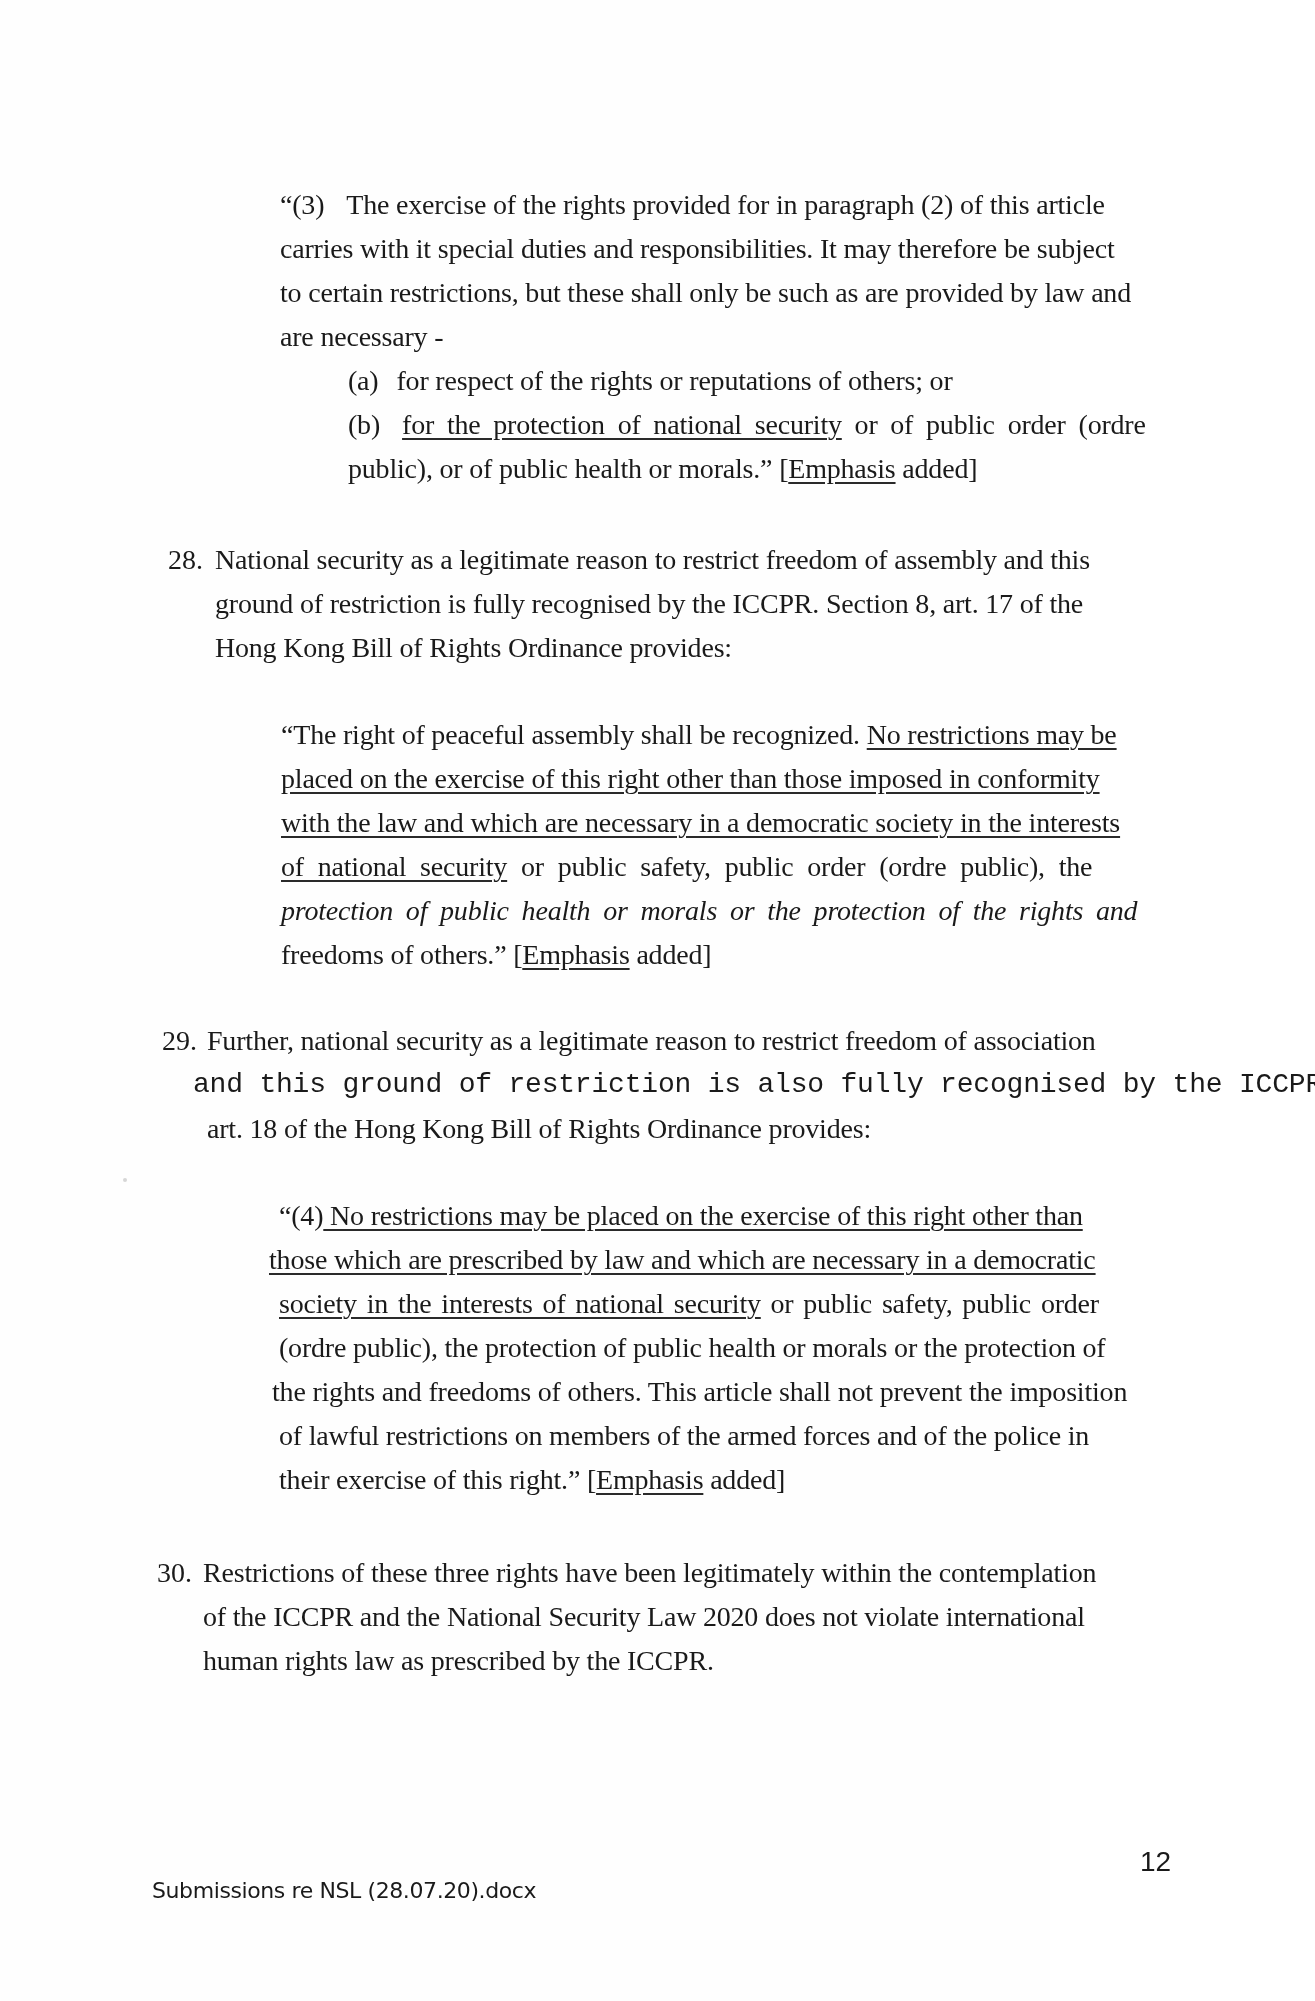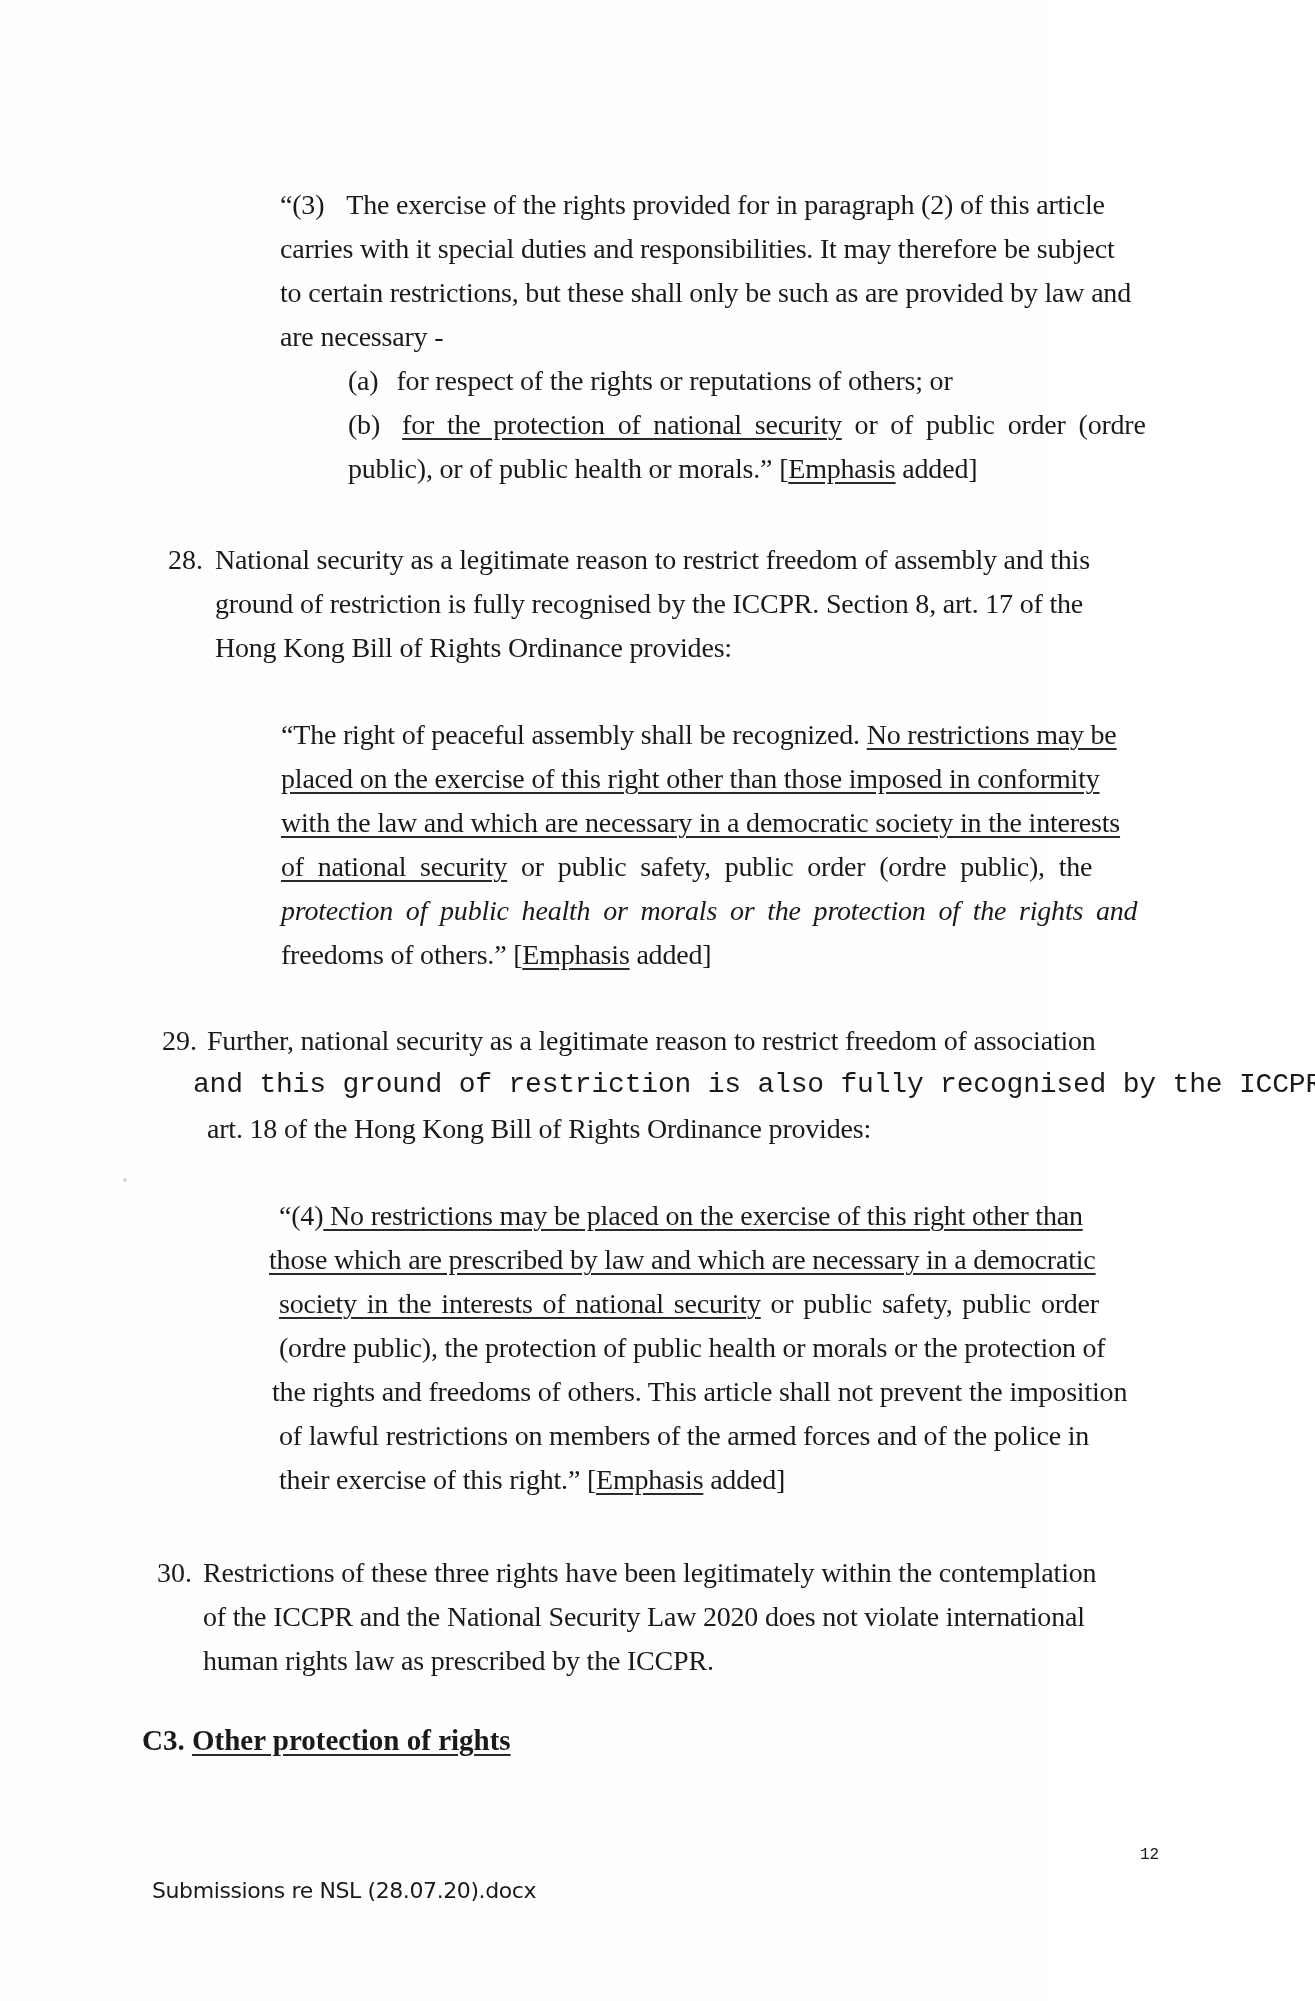--- a/index.html
+++ b/index.html
@@ -14,22 +14,22 @@
     letter-spacing: -0.2px;
   }
   u, .ul { text-decoration: underline; text-decoration-thickness: 2px; text-underline-offset: 4px; text-decoration-color: #2a2a2a; }
   .num { position: absolute; font-size: 28px; line-height: 34px; }
   .heading { position: absolute; font-size: 29px; font-weight: bold; line-height: 36px; }
   .footer-file {
     position: absolute; left: 152px; top: 1878px; font-size: 22px;
     font-family: "DejaVu Sans", "Liberation Sans", sans-serif; letter-spacing: -0.4px; color: #1a1a1a;
   }
   .page-num {
-    position: absolute; left: 1140px; top: 1846px; font-size: 16px;
-    font-family: Liberation Mono, monospace; color: #1a1a1a;
+    position: absolute; left: 1140px; top: 1846px; font-size: 28px;
+    font-family: Liberation Sans, sans-serif; color: #1a1a1a;
   }
   .speck { position: absolute; width: 4px; height: 4px; background: #d6d6d6; border-radius: 50%; }
 </style>
 </head>
 <body>
 
 <div class="page">
 
   <div>
     <div class="line" style="left:280px; top:188px;">
@@ -96,20 +96,16 @@
     </div>
   </div>
 
   <div>
     <div class="num" style="left:157px; top:1556px;">30.</div>
     <div class="line" style="left:203px; top:1556px;">Restrictions of these three rights have been legitimately within the contemplation</div>
     <div class="line" style="left:203px; top:1600px;">of the ICCPR and the National Security Law 2020 does not violate international</div>
     <div class="line" style="left:203px; top:1644px;">human rights law as prescribed by the ICCPR.</div>
   </div>
 
-  <div class="heading" style="left:142px; top:1722px;">
-    <span>C3.</span>
-    <u>Other protection of rights</u>
-  </div>
 
   <div class="page-num">12</div>
   <div class="footer-file">Submissions re NSL (28.07.20).docx</div>
 </div>
 
 </body></html>

